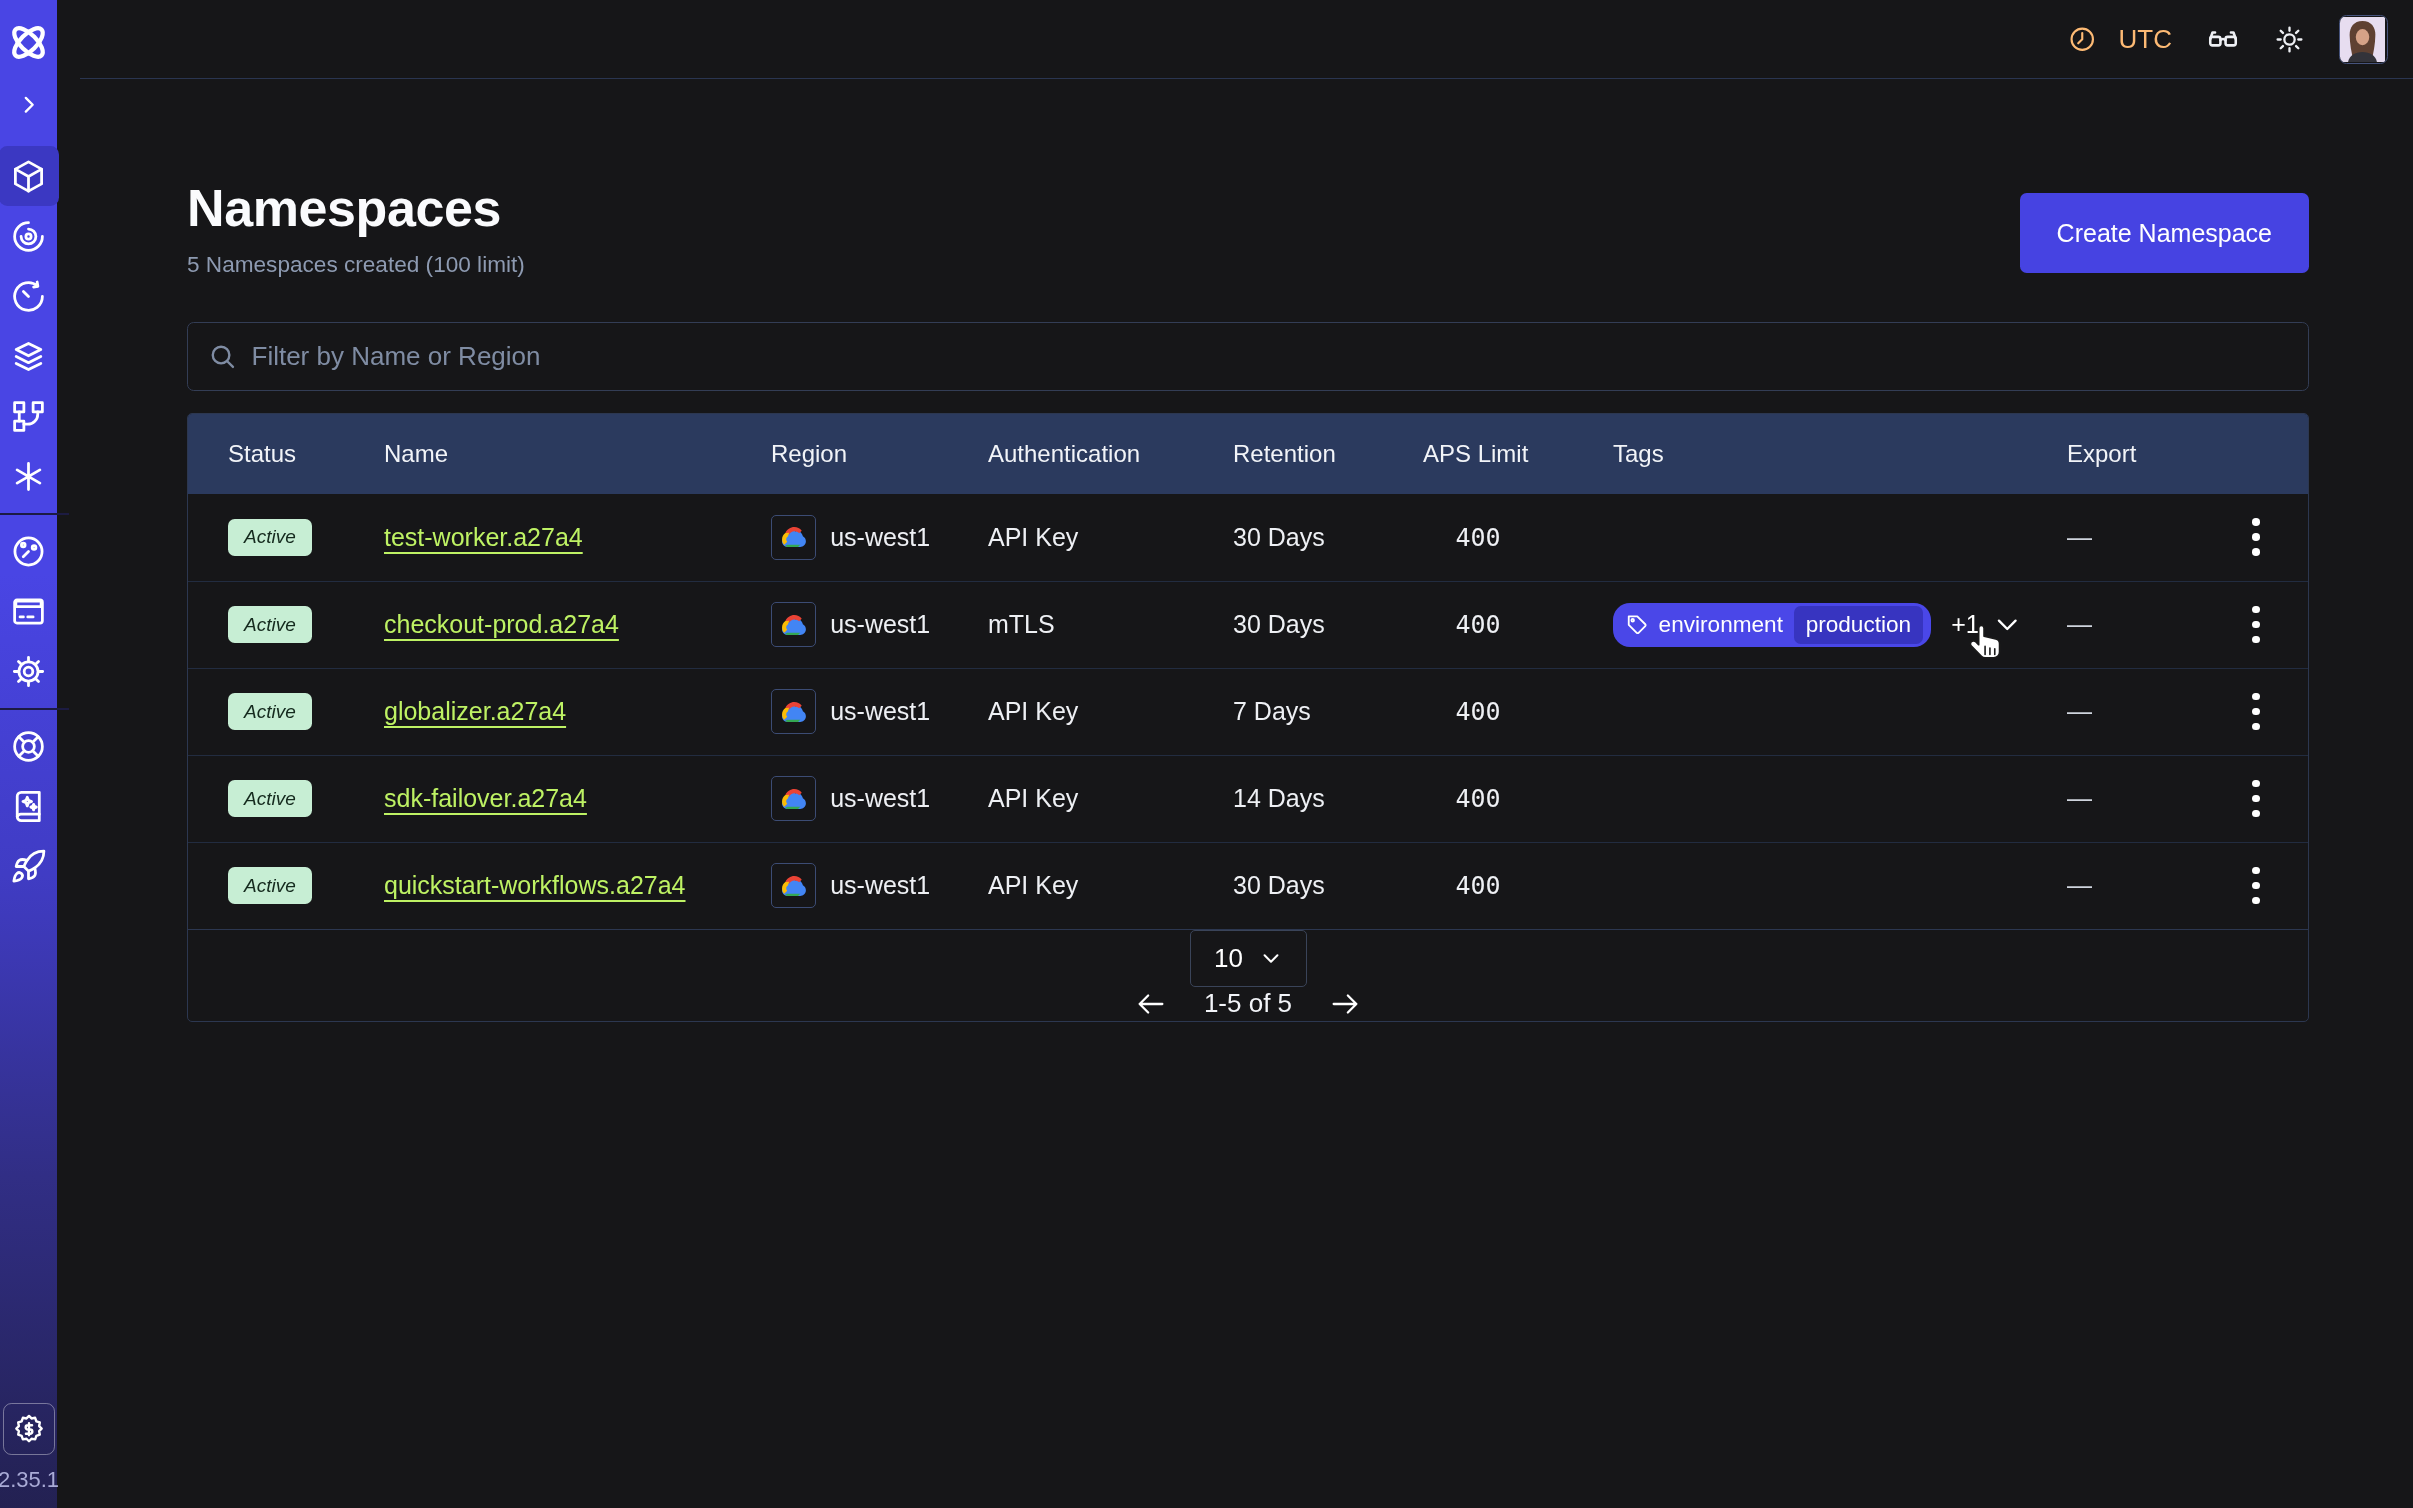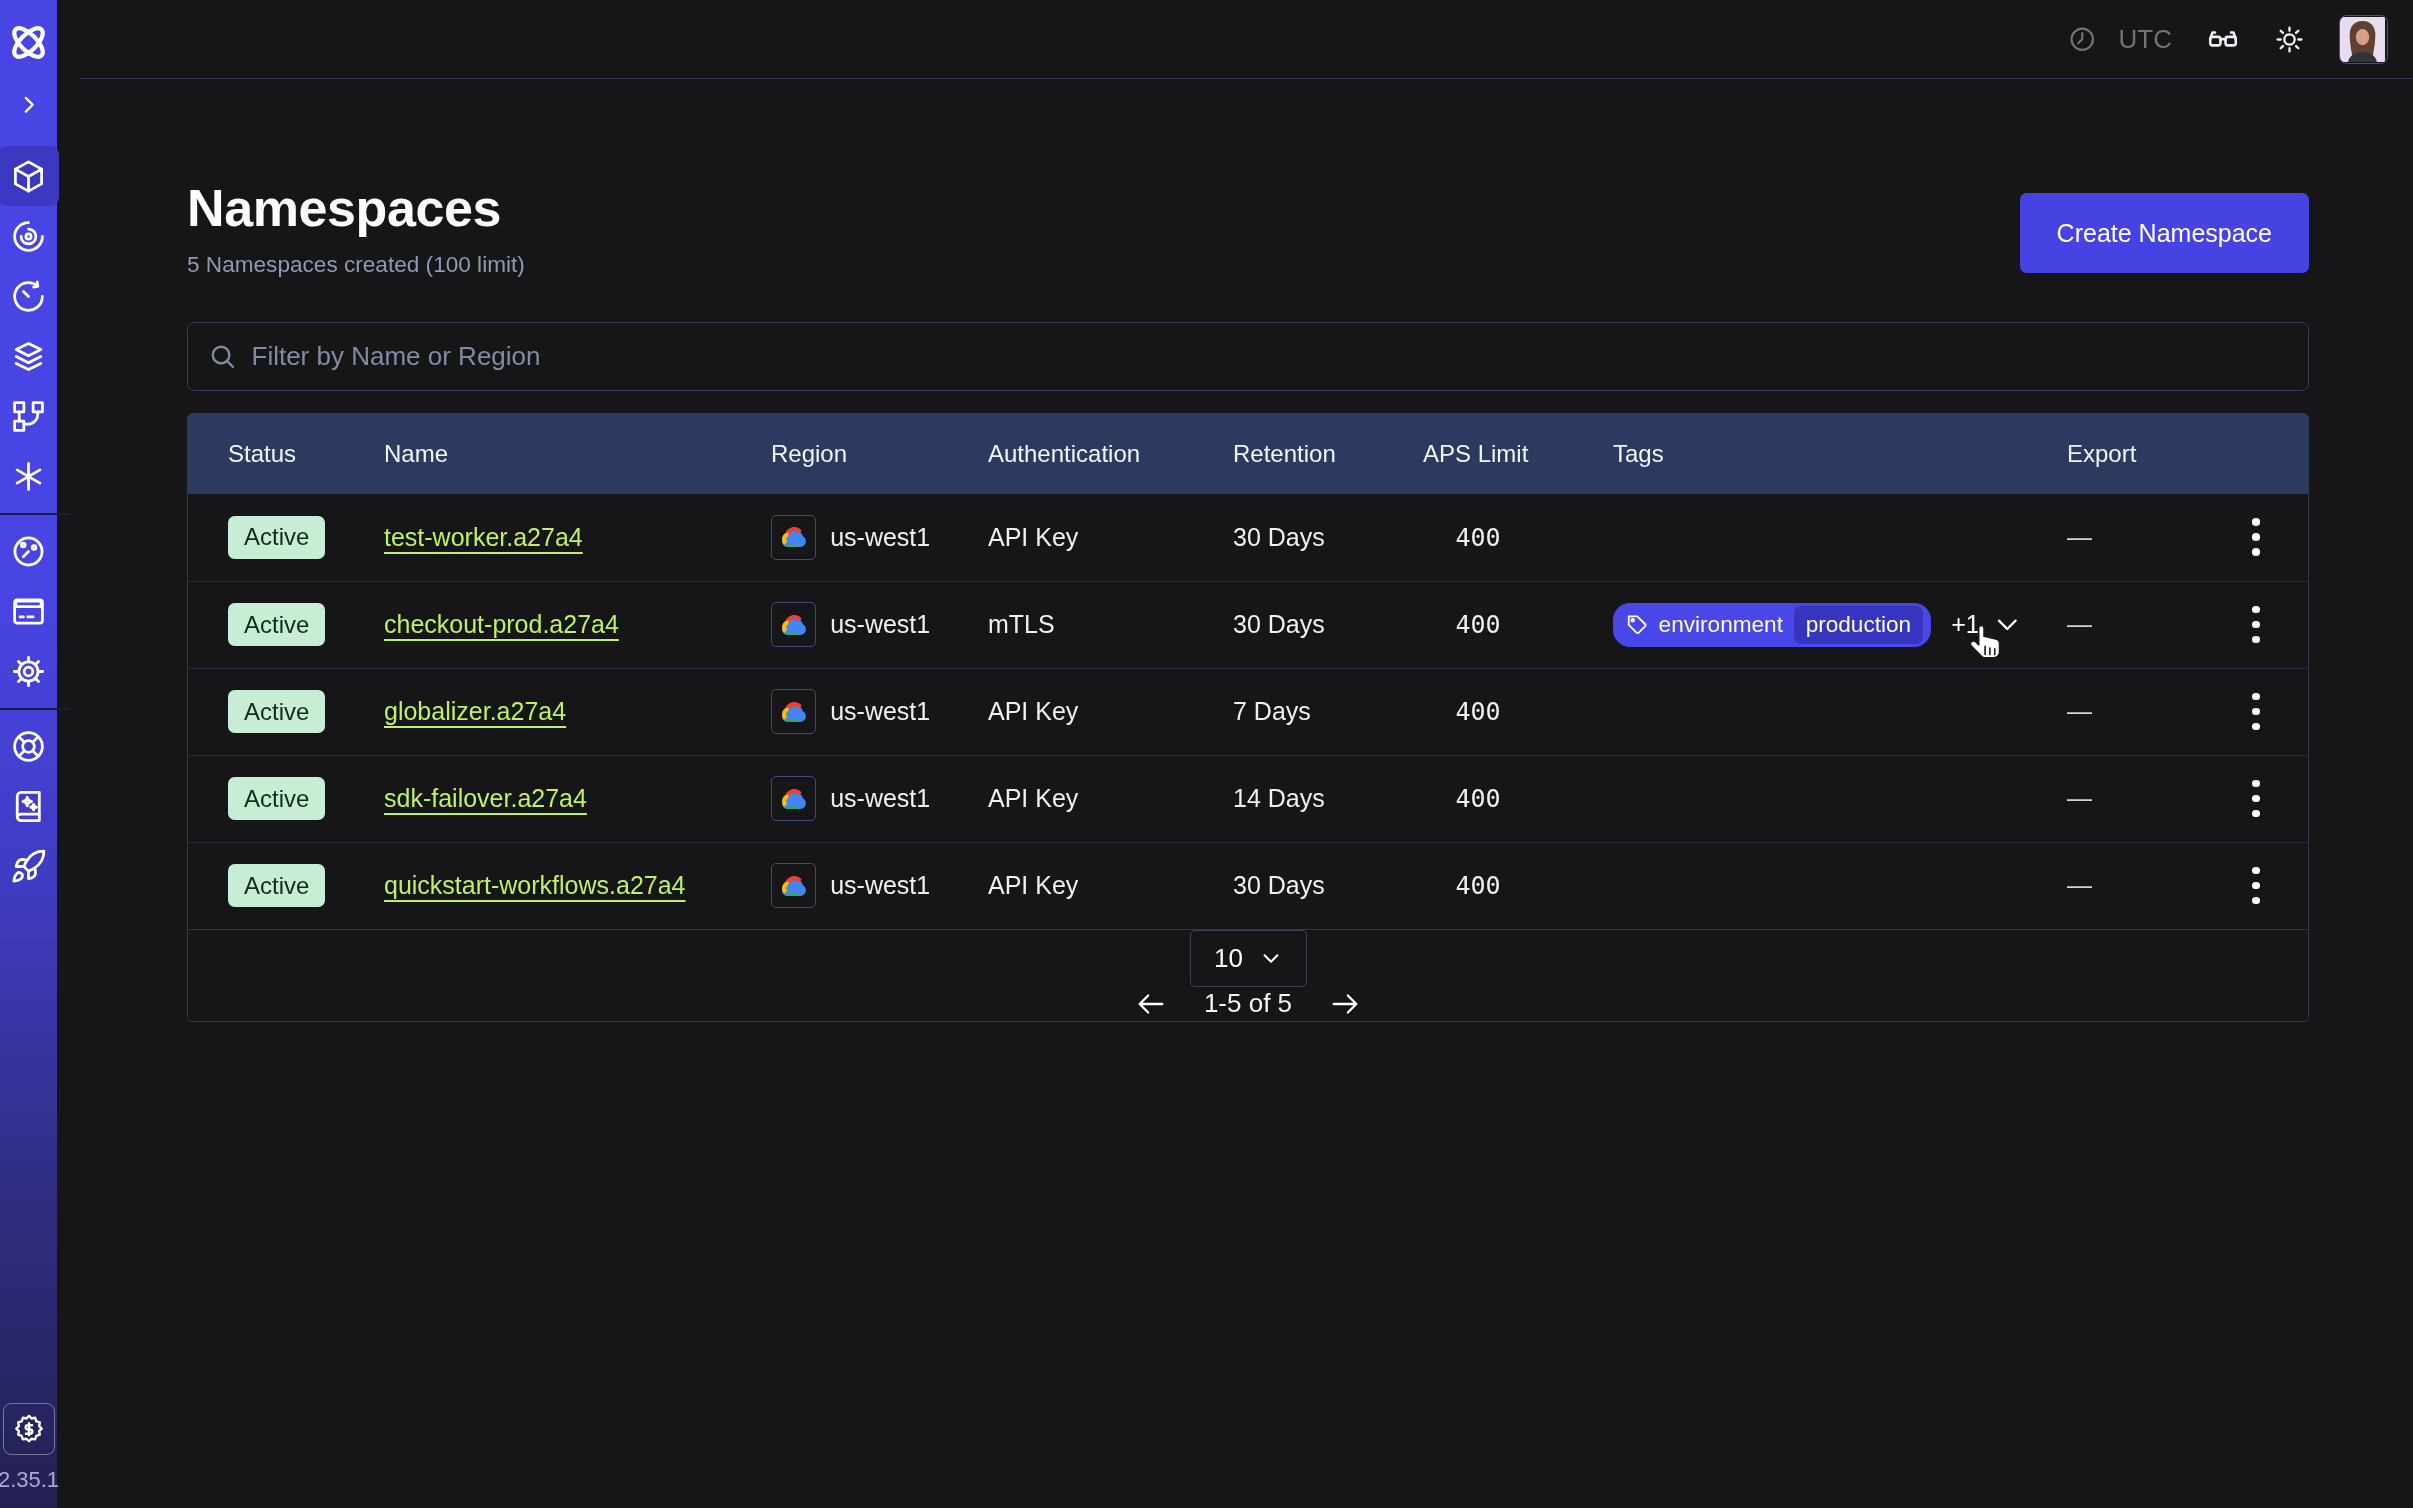--- a/index.html
+++ b/index.html
@@ -27,21 +27,21 @@
   .side-divider{ width:80px; height:1.7px; background:#1c1b42; margin:6.7px 0; }
   .side-spacer{ flex:1; }
   .side-usage{ width:52px; height:52px; border:1.7px solid rgba(255,255,255,.38); border-radius:8.4px; display:flex; align-items:center; justify-content:center; color:#fff; background:none; cursor:pointer; margin-bottom:11.7px;}
   .side-version{ font-size:22px; color:#a9abd6; margin-bottom:15px; }
 
   
   .topbar{
     margin-left:80px; height:79px; display:flex; align-items:center; justify-content:flex-end;
     gap:34px; padding-right:25px; border-bottom:1.7px solid #2a3550;
   }
-  .tz{ display:flex; align-items:center; gap:22px; color:#737373; background:none;border:none; cursor:pointer;}
+  .tz{ display:flex; align-items:center; gap:22px; color:#fdba74; background:none;border:none; cursor:pointer;}
   .tz-label{ font-size:26px; }
   .topbtn{ background:none;border:none; color:#eef0f4; cursor:pointer; display:flex;align-items:center;}
   .avatar{ width:49px; height:49px; border-radius:7.5px; border:1.7px solid #46537c; overflow:hidden; padding:0; background:none; cursor:pointer;}
   .avatar svg{display:block;}
 
   
   .content{ margin-left:80px; padding:0 104px 0 107px; }
   .page-head{ margin-top:97px; display:flex; justify-content:space-between; align-items:flex-start; }
   .page-title{ font-size:52px; font-weight:600; letter-spacing:-0.4px; line-height:64px; color:#fafbfd; }
   .page-sub{ margin-top:11.7px; font-size:22.6px; color:#8d9ab1; }
@@ -64,22 +64,22 @@
   .table{ margin-top:22px; border:1.7px solid #2c3750; border-radius:5px; overflow:hidden; }
   .tgrid{
     display:grid;
     grid-template-columns:156px 387px 217px 245px 190px 110px 514px 189px 1fr;
     align-items:center; padding:0 40px;
   }
   .thead{ height:80px; background:#2b3a5e; font-size:24px; font-weight:500; color:#f2f4f8; }
   .trow{ height:87px; font-size:25px; }
   .trow + .trow{ border-top:1.7px solid #222c40; }
   .badge{
-    display:inline-block; background:#c7eed4; color:#152a1e; font-size:24px; font-weight:500;
-    padding:7.5px 16px; border-radius:6.7px;
+    display:inline-block; background:#c7eed4; color:#152a1e; font-size:19px; font-weight:500;
+    padding:7.5px 16px; border-radius:6.7px;font-style:italic;
   }
   .nslink{ color:#bef264; text-decoration:underline; text-underline-offset:5.9px; text-decoration-thickness:1.7px; cursor:pointer; }
   .cell-region{ display:flex; align-items:center; gap:14.2px; }
   .gcpbox{ width:45px; height:45px; border:1.7px solid #3c4c74; border-radius:5px; display:flex; align-items:center; justify-content:center; }
   .cell-aps{ text-align:center; font-family:"DejaVu Sans Mono", monospace; font-size:25px; }
   .cell-tags{ padding-left:80px; display:flex; align-items:center; gap:20px; }
   .tagpill{
     display:flex; align-items:center; gap:11px; background:#4a47e8; border:none; cursor:pointer;
     height:44px; padding:0 8.4px 0 12.6px; border-radius:17px; color:#fff; font-size:22.6px; font-family:inherit;
   }

